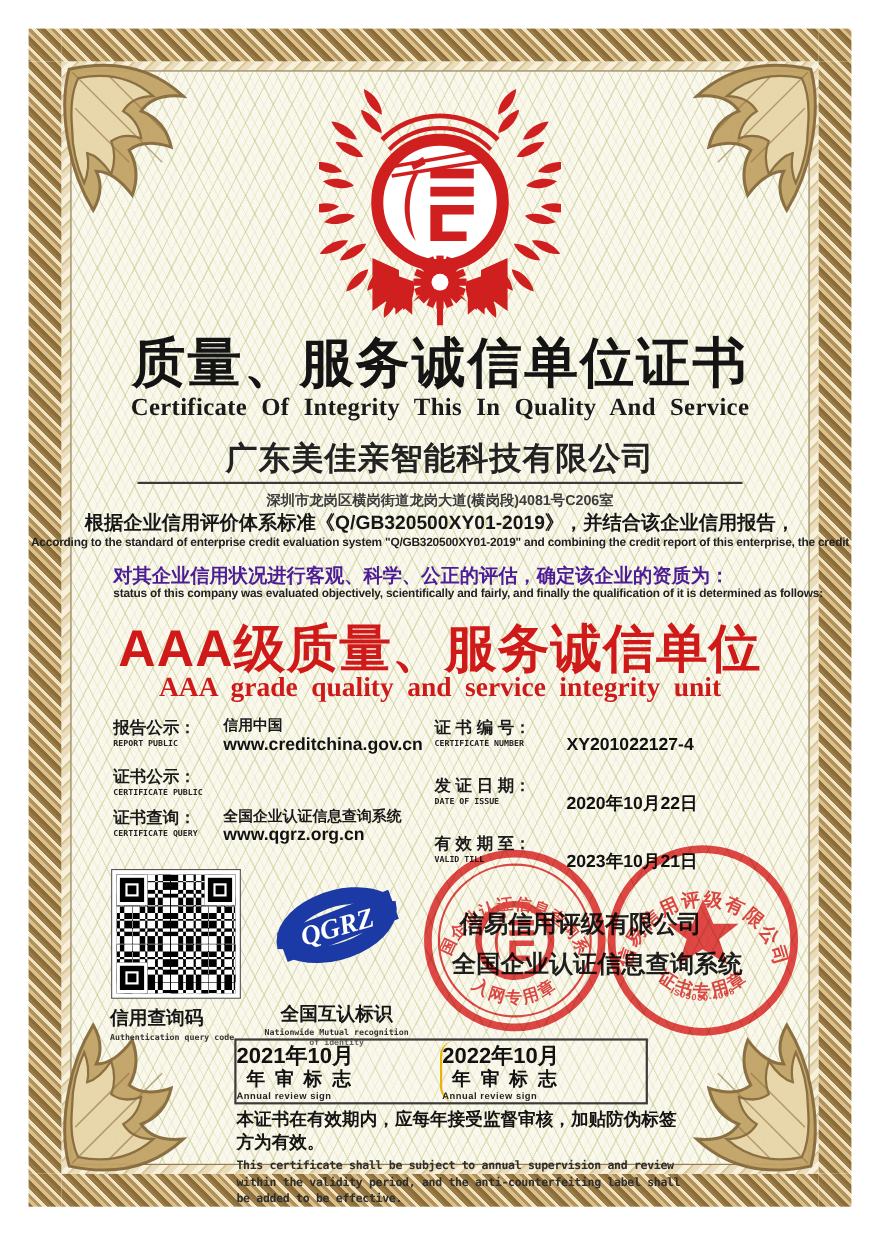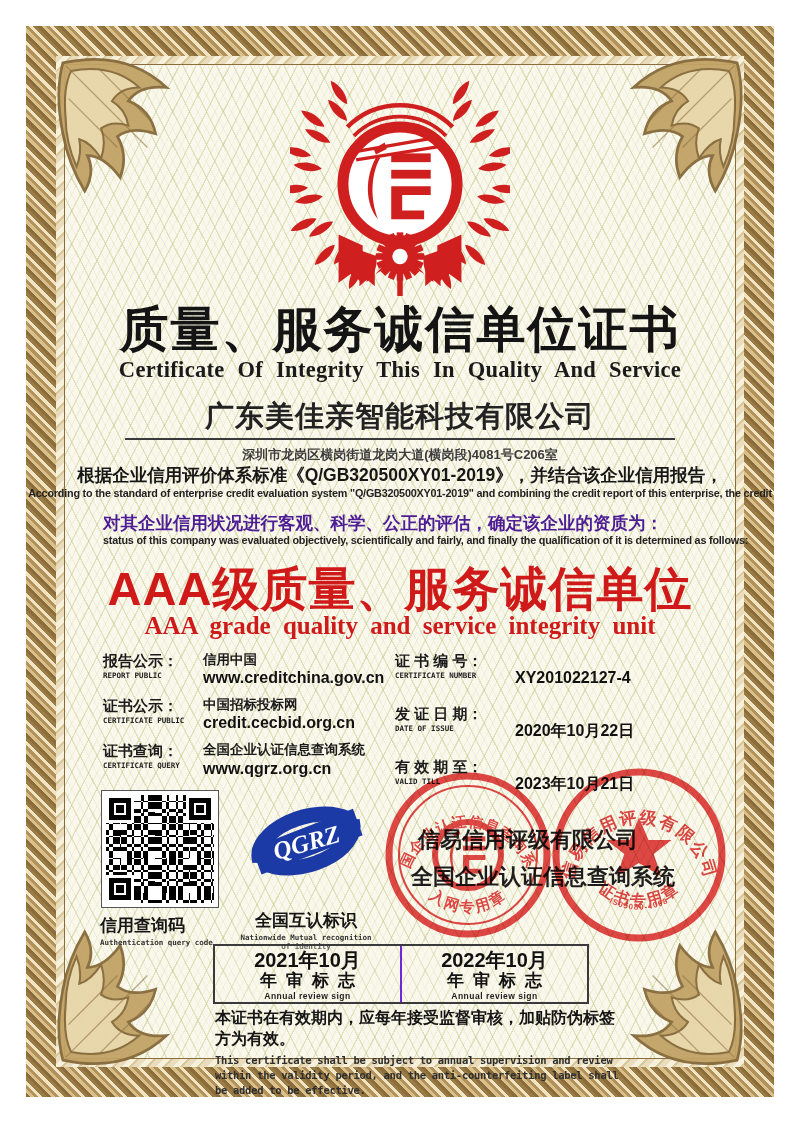--- a/index.html
+++ b/index.html
@@ -84,22 +84,22 @@
   .qgrz-logo{width:132px;height:106px;}
 
   .stamp-text{color:#1d1d1d;font-weight:700;font-size:22px;white-space:nowrap;z-index:1;text-align:left;}
   .st1{left:418px;top:825px;}
   .st2{left:411px;top:862px;}
   .stamp{z-index:3;opacity:.88;mix-blend-mode:multiply;}
   .stamp-left{left:383px;top:770px;width:170px;height:170px;}
   .stamp-right{left:550px;top:766px;width:178px;height:178px;}
 
   .annual-box{left:213px;top:944px;width:372px;height:56px;border:2px solid #3a3a3a;display:flex;z-index:4;background:rgba(250,248,236,.25);}
-  .annual-cell{flex:1;text-align:center;padding-top:3px;}
-  .annual-cell + .annual-cell{border-left:2px solid #6d28d9;}
+  .annual-cell{flex:1;text-align:left;padding-top:3px;border-radius:14px;}
+  .annual-cell + .annual-cell{border-left:2px solid #eab308;}
   .a-date{font-size:20px;font-weight:800;color:#111;line-height:1.15;}
   .a-cn{font-size:17px;font-weight:800;color:#111;letter-spacing:9px;line-height:1.1;margin-left:9px;}
   .a-en{font-size:8.5px;font-weight:700;color:#222;font-family:Liberation Sans, sans-serif;letter-spacing:.5px;}
 
   .footer{left:215px;top:1008px;width:410px;text-align:left;}
   .foot-cn{font-size:16px;font-weight:800;color:#141414;}
   .foot-en{font-size:10.5px;font-weight:700;color:#2e2e2e;font-family:"DejaVu Sans Mono",monospace;line-height:1.45;margin-top:3px;letter-spacing:-.3px;}
 </style>
 </head>
 <body>
@@ -223,24 +223,20 @@
       <div class="fvalue">
           <div class="v1">信用中国</div>
           <div class="v2">www.creditchina.gov.cn</div>
         </div>
     </div>
     <div class="info-row">
       <div class="flabel">
           <div class="cn">证书公示：</div>
           <div class="en">CERTIFICATE PUBLIC</div>
         </div>
-      <div class="fvalue">
-          <div class="v1">中国招标投标网</div>
-          <div class="v2">credit.cecbid.org.cn</div>
-        </div>
     </div>
     <div class="info-row">
       <div class="flabel">
           <div class="cn">证书查询：</div>
           <div class="en">CERTIFICATE QUERY</div>
         </div>
       <div class="fvalue">
           <div class="v1">全国企业认证信息查询系统</div>
           <div class="v2">www.qgrz.org.cn</div>
         </div>

